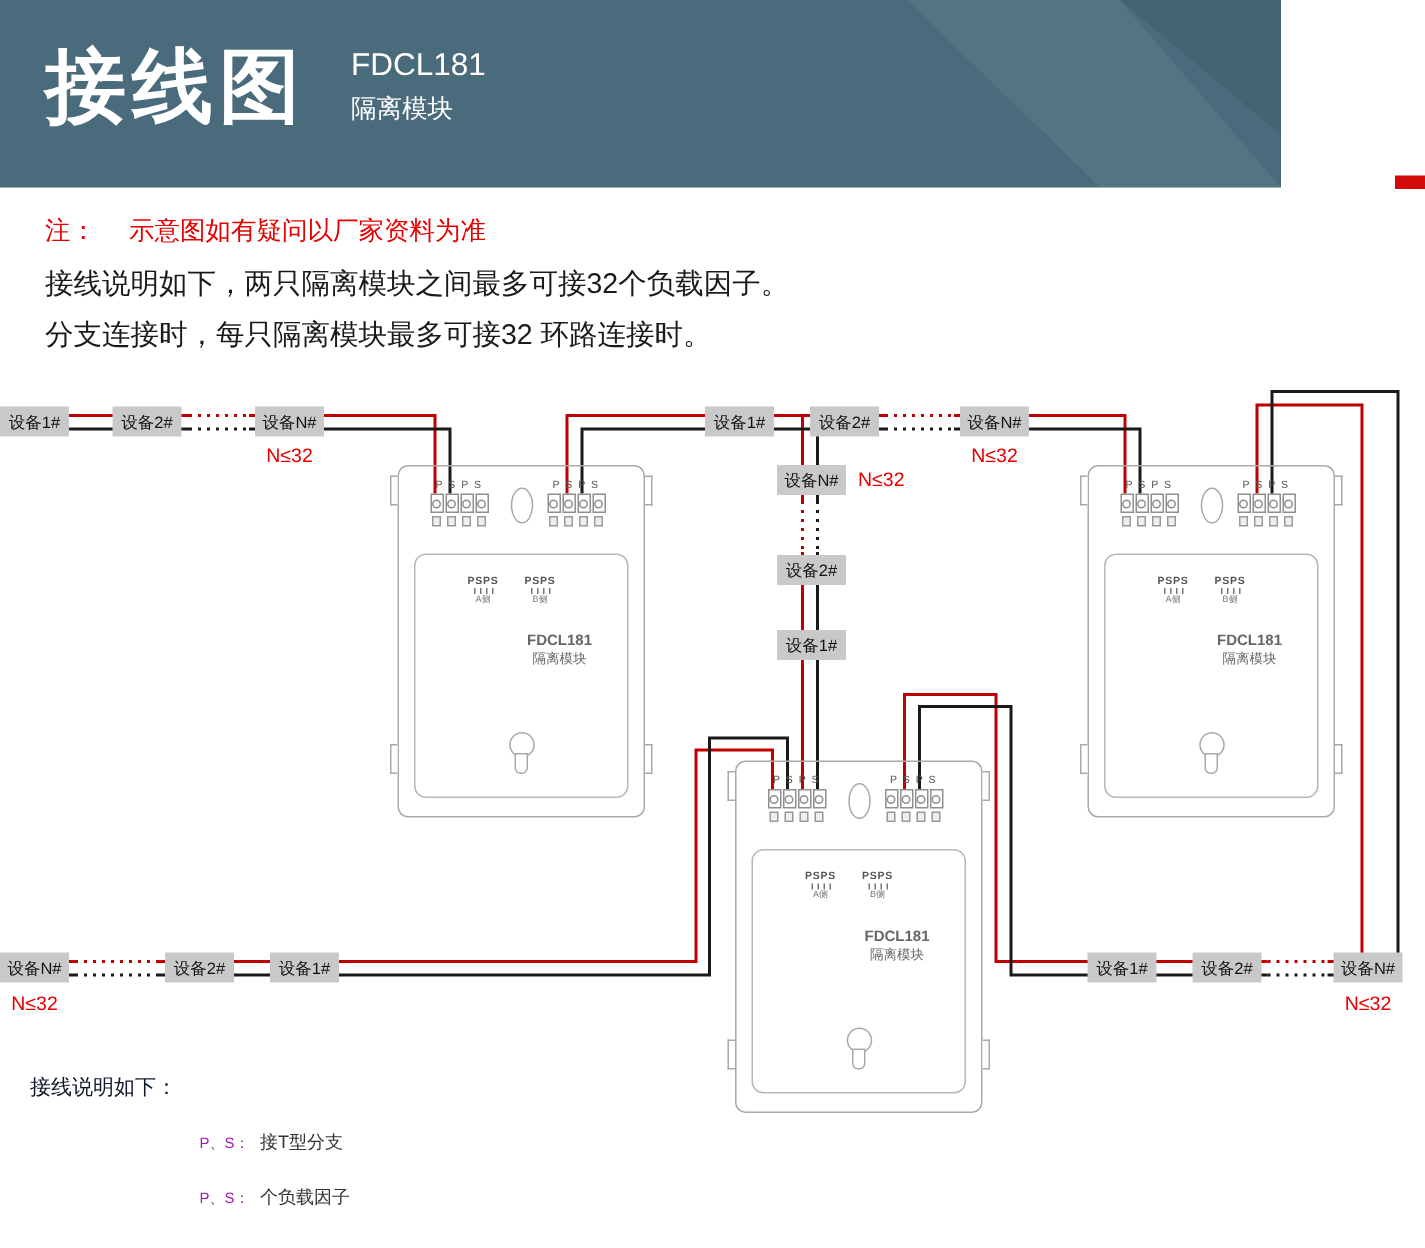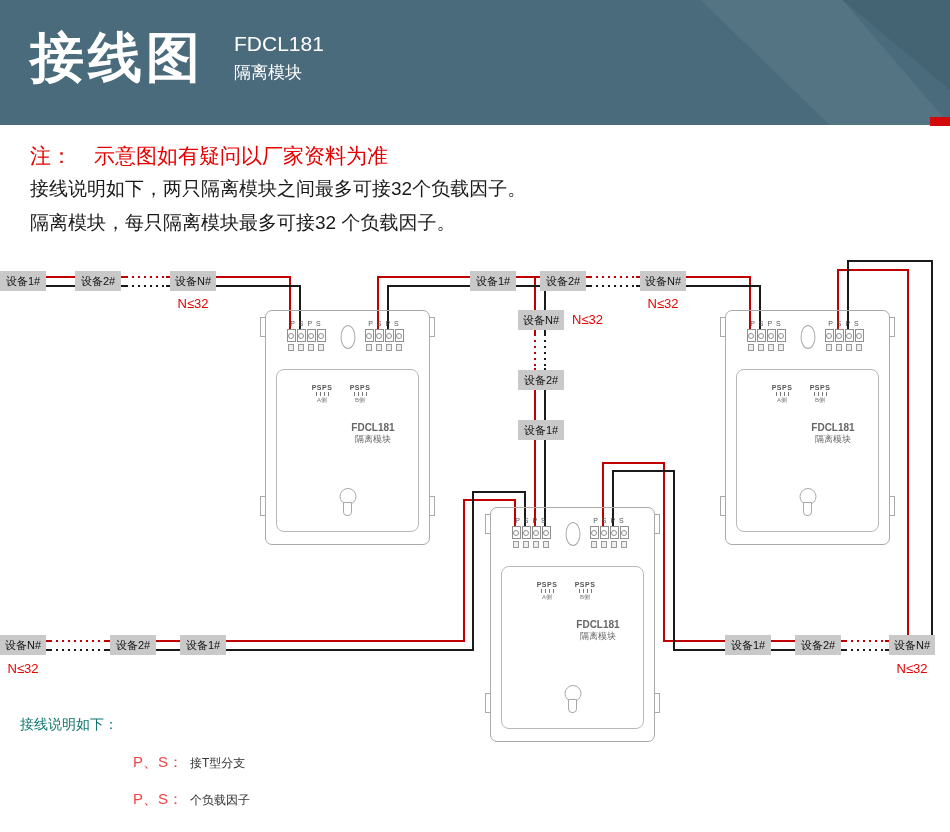--- a/index.html
+++ b/index.html
@@ -1,33 +1,33 @@
 <!DOCTYPE html>
 <html><head>
 <meta charset="utf-8">
 <style>
   * { box-sizing: border-box; margin: 0; padding: 0; }
   body { margin: 0; background: #fff; }
   .page { position: relative; width: 950px; height: 832px; background: #fff;
           font-family: "Liberation Sans", sans-serif; overflow: hidden; }
 
   
-  .hdr { position: absolute; left: 0; top: 0; width: 950px; height: 125px; background: #4a6b7c; }
+  .hdr { position: absolute; left: 0; top: 0; width: 854px; height: 125px; background: #4a6b7c; }
   .deco1 { position: absolute; right: 0; top: 0; width: 430px; height: 125px;
            background: rgba(255,255,255,0.06); clip-path: polygon(42% 0, 75% 0, 100% 100%, 72% 100%); }
   .deco2 { position: absolute; right: 0; top: 0; width: 430px; height: 125px;
            background: rgba(0,0,0,0.07); clip-path: polygon(75% 0, 100% 0, 100% 72%); }
   .hdr-title { position: absolute; left: 30px; top: 22px; font-size: 54px; font-weight: bold;
                color: #fff; letter-spacing: 4px; }
   .hdr-model { position: absolute; left: 234px; top: 32px; font-size: 21px; color: #fff; }
   .hdr-sub   { position: absolute; left: 234px; top: 61px; font-size: 17px; color: #fff; }
   .hdr-red   { position: absolute; right: 0; top: 117px; width: 20px; height: 9px; background: #d40a0a; }
 
   
-  .warn  { position: absolute; left: 30px; top: 142px; font-size: 21px; color: #e60000; white-space: nowrap; }
+  .warn  { position: absolute; left: 30px; top: 142px; font-size: 17px; color: #e60000; white-space: nowrap; }
   .warn .pfx { margin-right: 22px; }
   .rule1 { position: absolute; left: 30px; top: 176px; font-size: 19px; color: #1a1a1a; }
   .rule2 { position: absolute; left: 30px; top: 210px; font-size: 19px; color: #1a1a1a; }
 
   
   svg.wires { position: absolute; left: 0; top: 0; z-index: 1; }
   .wr { fill: none; stroke: #c00000; stroke-width: 2; }
   .wb { fill: none; stroke: #1a1a1a; stroke-width: 2; }
   .dot { stroke-dasharray: 2 4; }
 
@@ -77,45 +77,45 @@
   .mn1 { font-size: 10px; font-weight: bold; line-height: 12px; }
   .mn2 { font-size: 9px; line-height: 11px; }
 
   .keyhole { position: absolute; left: 50%; bottom: 26px; transform: translateX(-50%);
              width: 17px; height: 17px; border: 1px solid #a9a9a9; border-radius: 50%; }
   .kh-slot { position: absolute; left: 50%; top: 13px; transform: translateX(-50%);
              width: 9px; height: 14px; border: 1px solid #a9a9a9; background: #fff;
              border-bottom-left-radius: 4px; border-bottom-right-radius: 4px; }
 
   
-  .leg-title { position: absolute; left: 20px; top: 716px; font-size: 14px; color: #0f766e; }
+  .leg-title { position: absolute; left: 20px; top: 716px; font-size: 14px; color: #0f172a; }
   .leg-item { position: absolute; left: 133px; display: flex; align-items: baseline; gap: 7px; }
   .li1 { top: 753px; } .li2 { top: 790px; }
-  .leg-term { font-size: 15px; color: #ef4444; }
+  .leg-term { font-size: 10px; color: #a21caf; }
   .leg-desc { font-size: 12px; color: #333; }
 </style>
 </head>
 <body>
 
 <div class="page">
 
   <div class="hdr">
     <div class="deco1"></div>
     <div class="deco2"></div>
     <div class="hdr-title">接线图</div>
     <div class="hdr-model">FDCL181</div>
     <div class="hdr-sub">隔离模块</div>
   </div>
   <div class="hdr-red"></div>
 
   <div class="warn">
     <span class="pfx">注：</span><span>示意图如有疑问以厂家资料为准</span>
   </div>
   <div class="rule1">接线说明如下，两只隔离模块之间最多可接32个负载因子。</div>
-  <div class="rule2">隔离模块，每只隔离模块最多可接32 个负载因子。</div>
+  <div class="rule2">分支连接时，每只隔离模块最多可接32 环路连接时。</div>
 
   <svg class="wires" width="950" height="832" viewBox="0 0 950 832">
     <g>
       <polyline class="wr" points="0,277 126,277"></polyline>
       <polyline class="wr dot" points="126,277 166,277"></polyline>
       <polyline class="wr" points="166,277 290,277 290,332"></polyline>
       <polyline class="wr" points="378,332 378,277 590,277"></polyline>
       <polyline class="wr dot" points="590,277 636,277"></polyline>
       <polyline class="wr" points="636,277 750,277 750,332"></polyline>
       <polyline class="wr" points="535,277 535,334"></polyline>

